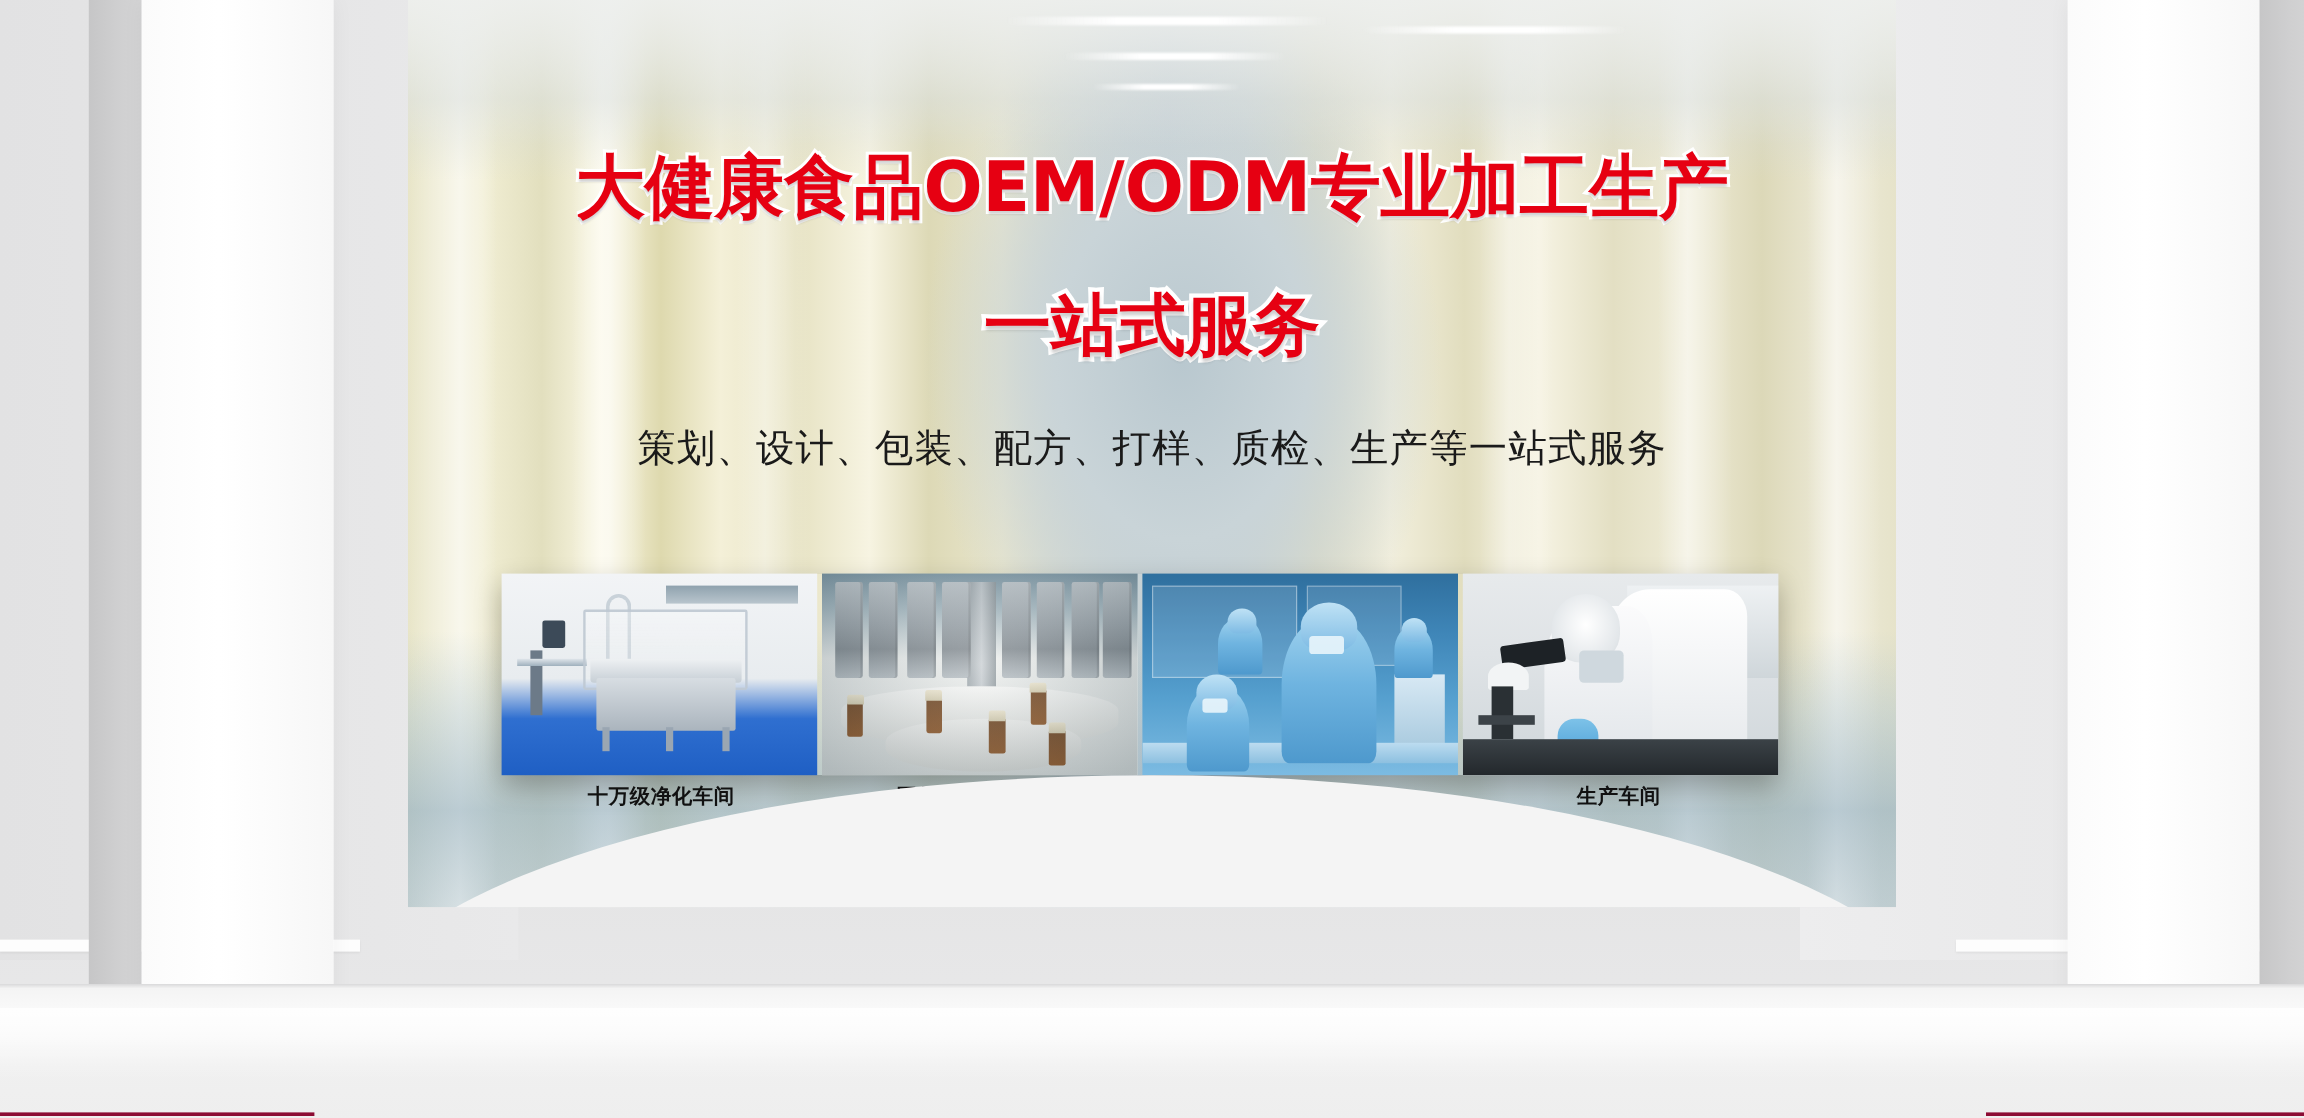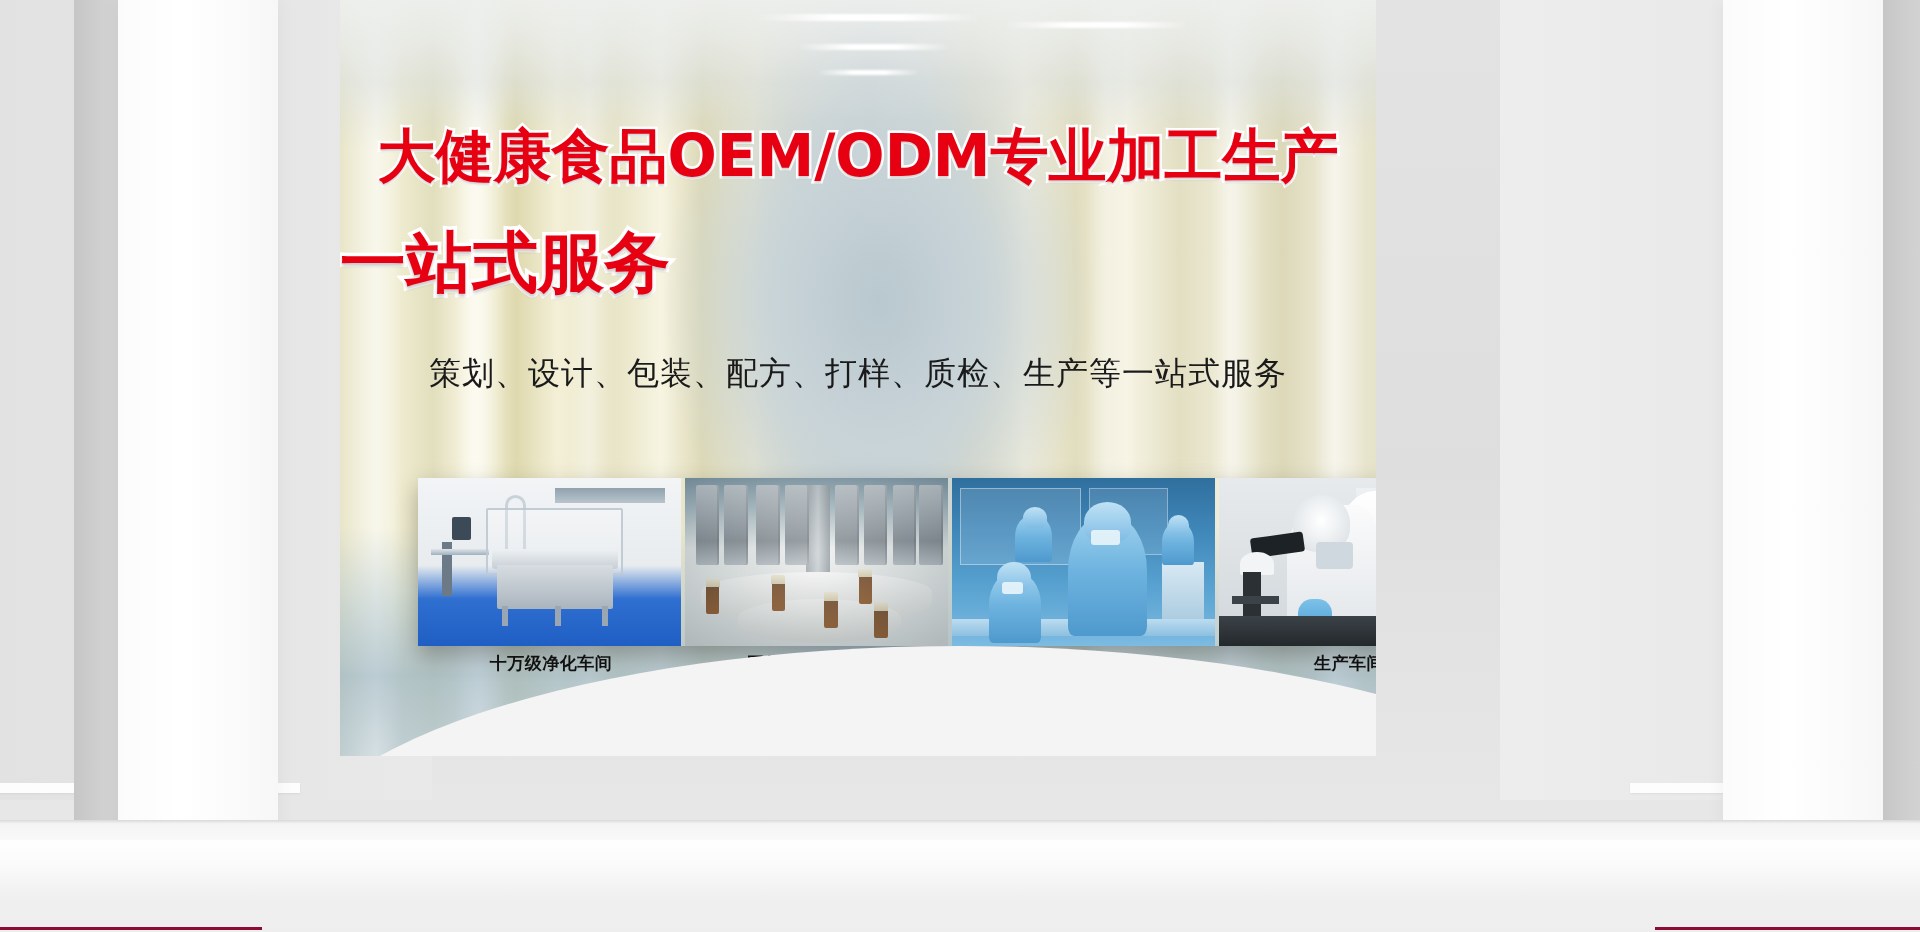--- a/index.html
+++ b/index.html
@@ -90,21 +90,21 @@
   .pillar-left .face  { left: 0; }
 
   .pillar-right { left: 1723px; width: 160px; height: 860px; }
   .pillar-right .side { right: -44px; width: 44px; }
   .pillar-right .face { left: 0; }
 
   
   .banner-wrap {
     position: absolute;
     left: 340px; top: 0;
-    width: 1036px; height: 756px;
+    width: 1240px; height: 756px;
     overflow: hidden;
   }
 
   
   .corridor {
     position: absolute; inset: 0;
     background:
       
       linear-gradient(180deg, rgba(255,255,255,.55) 0%, rgba(255,255,255,0) 16%),
       
@@ -210,25 +210,26 @@
     letter-spacing: 0px;
     color: #e60012;
     -webkit-text-stroke: 5px #ffffff;
     paint-order: stroke fill;
     text-shadow: 0 2px 2px rgba(0,0,0,.18);
     white-space: nowrap;
   }
 
   .headline-2 {
     position: absolute;
-    left: 0; top: 218px;
+    left: 0; top: 234px;
     width: 100%;
+    text-align: center;
     font-family: "DejaVu Sans", "Liberation Sans", sans-serif;
     font-weight: 700;
-    font-size: 66px;
+    font-size: 56px;
     color: #e60012;
     -webkit-text-stroke: 7px #ffffff;
     paint-order: stroke fill;
     text-shadow: 0 3px 3px rgba(0,0,0,.2);
     white-space: nowrap;
   }
 
   .subline {
     position: absolute;
     left: 0; top: 352px;

